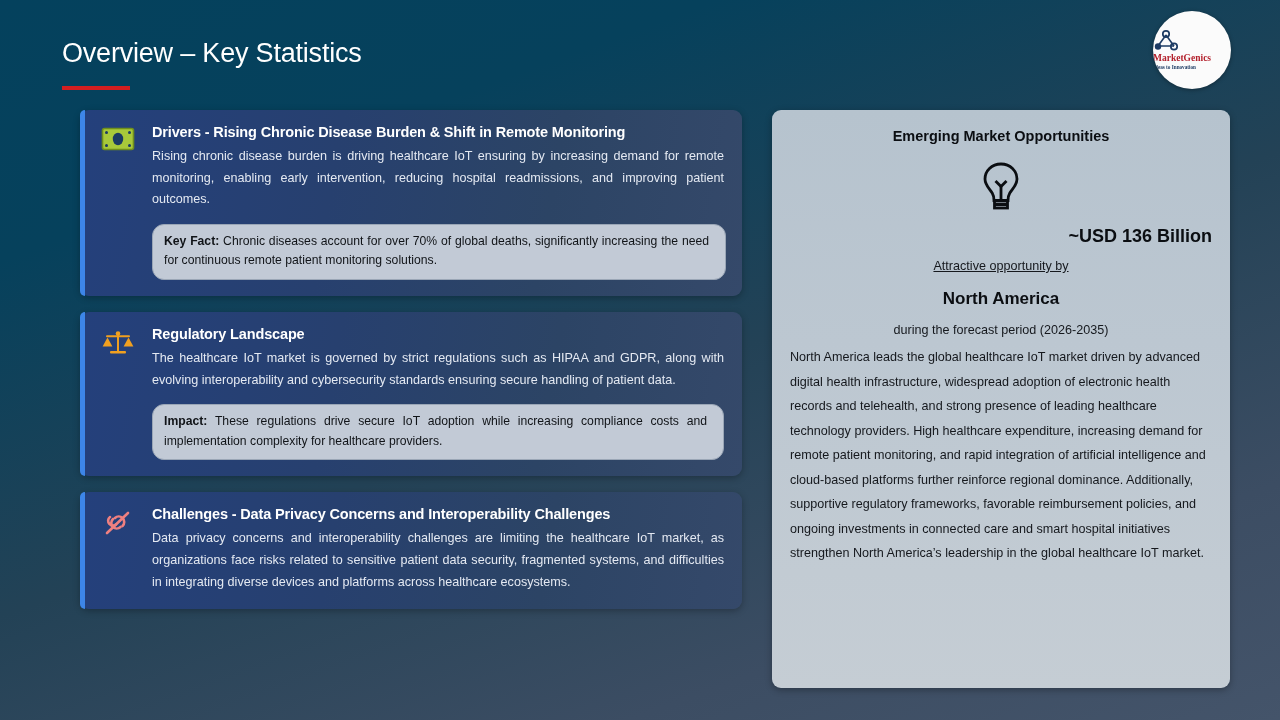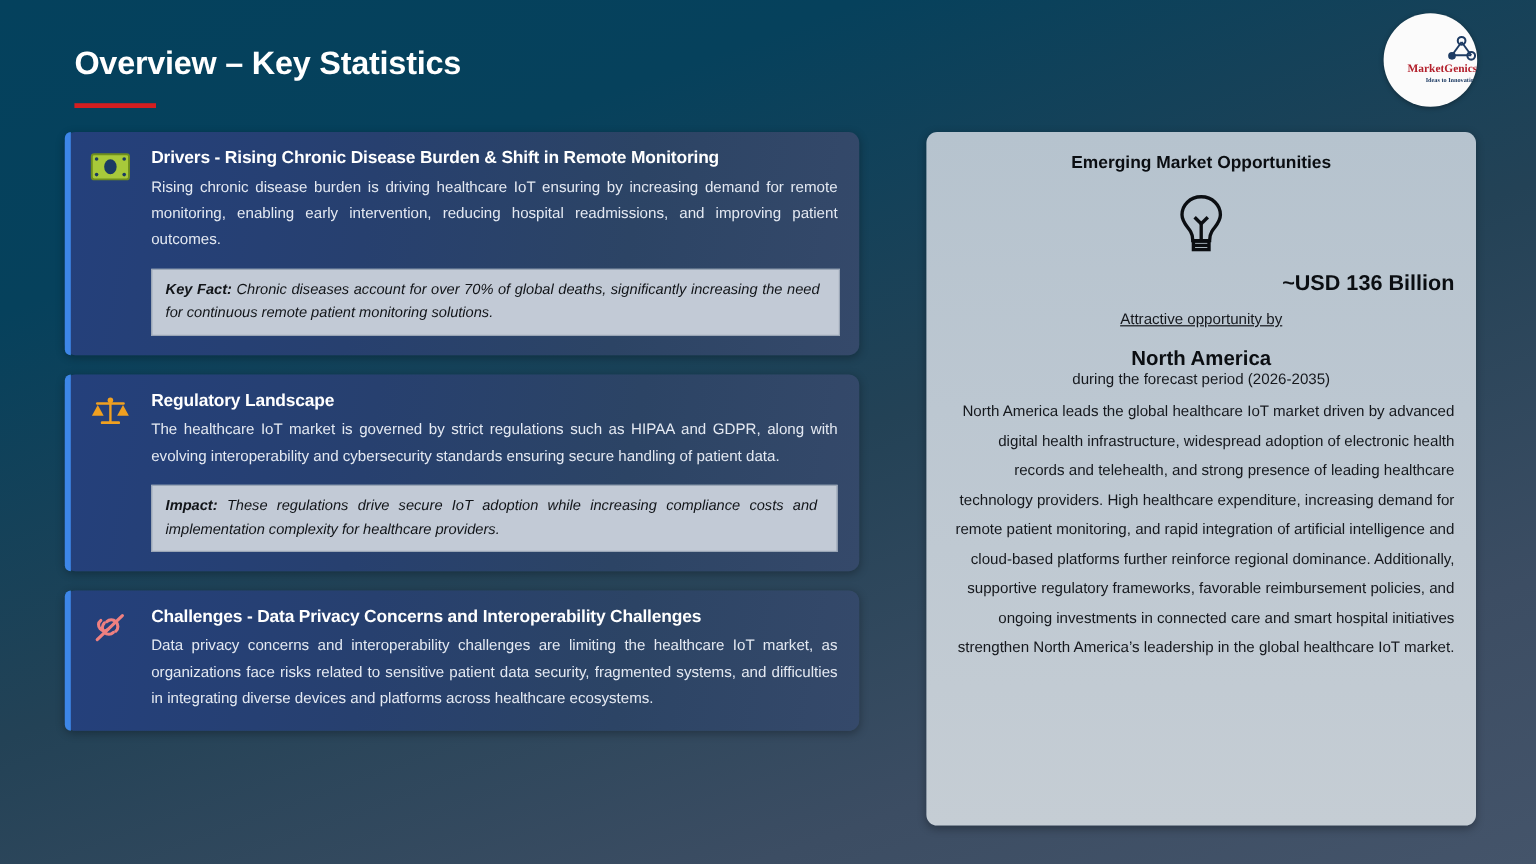--- a/index.html
+++ b/index.html
@@ -6,51 +6,51 @@
   html, body { width:1280px; height:720px; overflow:hidden; }
   body {
     font-family: "Liberation Sans", sans-serif;
     background: linear-gradient(160deg, #04415d 0%, #06415c 22%, #234256 52%, #3c4d63 80%, #44546a 100%);
     position: relative;
   }
 
   
   .page-title {
     position:absolute; left:62px; top:38px;
-    font-size:27px; font-weight:bold; color:#ffffff;
+    font-size:27px; font-weight:normal; color:#ffffff;
     letter-spacing:-0.2px;
   }
   .title-rule {
     position:absolute; left:62px; top:86px;
     width:68px; height:4px; background:#d31e20;
   }
 
   
   .logo-badge {
     position:absolute; left:1153px; top:11px;
     width:78px; height:78px; border-radius:50%;
     background:#fbfbfb;
     display:flex; flex-direction:column;
-    align-items:flex-end; justify-content:center;
+    align-items:flex-start; justify-content:center;
     box-shadow:0 1px 4px rgba(0,0,0,.35);
     overflow:hidden;
   }
   .logo-mark { width:26px; height:24px; margin-bottom:1px; }
   .logo-name {
     font-size:9.5px; font-weight:bold; color:#b3202c;
     font-family:"Liberation Serif", serif; line-height:1;
   }
   .logo-tag {
     font-size:5.2px; font-weight:bold; color:#1d3b63;
     font-family:"Liberation Serif", serif; margin-top:1.5px; line-height:1;
   }
 
   
   .left-col {
-    position:absolute; left:54px; top:110px;
+    position:absolute; left:80px; top:110px;
     width:662px;
     display:flex; flex-direction:column; gap:16px;
   }
   .card {
     position:relative;
     border-radius:9px;
     background:linear-gradient(100deg, #24407c 0%, #27406f 38%, #2c4465 70%, #35496a 100%);
     box-shadow:0 2px 7px rgba(0,0,0,.28);
     padding:14px 18px 16px 18px;
     display:flex; gap:14px;
@@ -71,24 +71,24 @@
     margin-bottom:6px; letter-spacing:-0.15px;
   }
   .card-text {
     font-size:12.6px; color:#e4e9f2; line-height:1.72;
     text-align:justify; text-justify:inter-word;
   }
   .callout {
     margin-top:13px;
     background:#c2cad6;
     border:1px solid #9aa6b6;
-    border-radius:0;
+    border-radius:12px;
     padding:7px 16px 8px 11px;
     font-size:12.2px; color:#111418; line-height:1.6;
-    text-align:justify; text-justify:inter-word;font-style:italic;
+    text-align:justify; text-justify:inter-word;
   }
   .callout b { font-weight:bold; }
 
   
   .card--drivers .callout { margin-right:-2px; }
 
   
   .right-panel {
     position:absolute; left:772px; top:110px;
     width:458px; height:578px;
@@ -109,25 +109,25 @@
     margin-top:6px;
     text-align:right;
   }
   .panel-sub {
     font-size:12.6px; color:#15181d; margin-top:12px;text-decoration:underline;
   }
   .panel-region {
     font-size:17px; font-weight:bold; color:#0b0e12; margin-top:16px;
   }
   .panel-period {
-    font-size:12.6px; color:#15181d; margin-top:0;text-align:center;
+    font-size:12.6px; color:#15181d; margin-top:14px;text-align:center;
   }
   .panel-para {
     font-size:12.6px; color:#15181d;
-    line-height:1.95; margin-top:8px; text-align:right;
+    line-height:1.95; margin-top:8px; text-align:left;
   }
 </style>
 </head>
 <body>
 
 <div class="page-title">Overview – Key Statistics</div>
 <div class="title-rule"></div>
 
 <div class="logo-badge">
   <svg class="logo-mark" viewBox="0 0 26 24">

